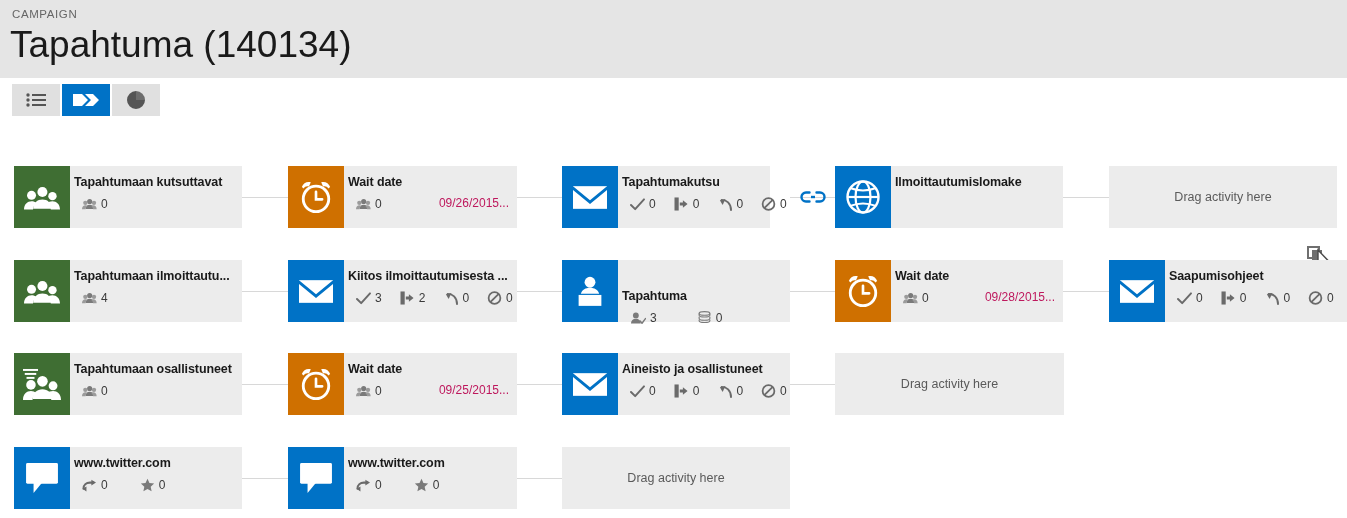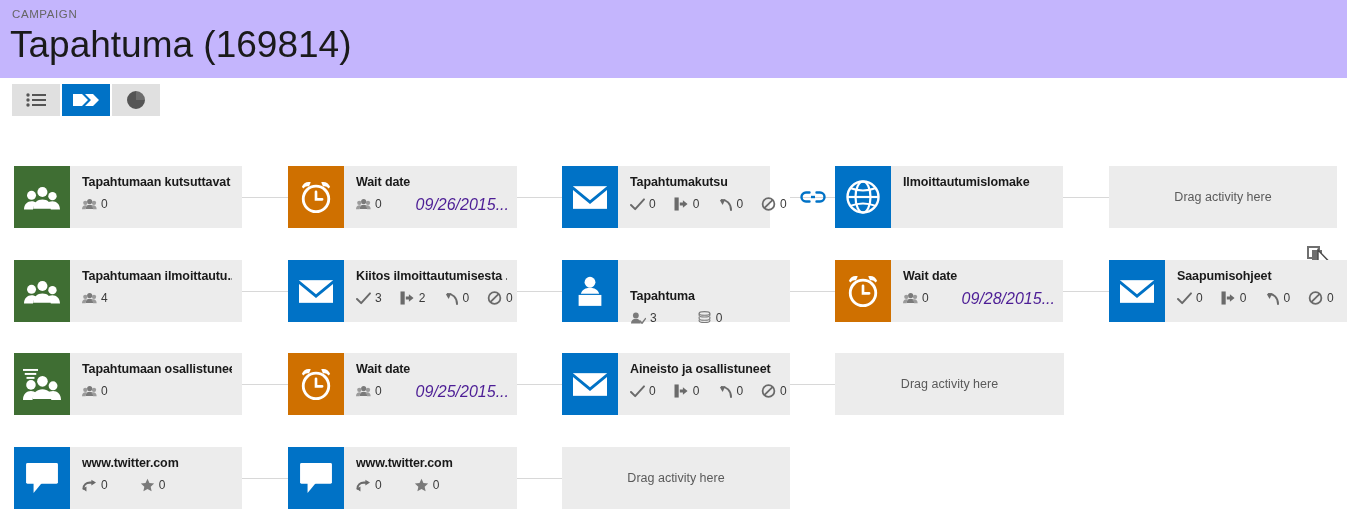--- a/index.html
+++ b/index.html
@@ -7,21 +7,21 @@
     margin: 0; padding: 0;
     width: 1347px; height: 518px;
     background: #ffffff;
     font-family: "Liberation Sans", sans-serif;
     overflow: hidden;
   }
 
   #app { position: relative; width: 1347px; height: 518px; background:#fff; }
 
   
-  .header { position:absolute; left:0; top:0; width:1347px; height:78px; background:#c4b5fd; }
+  .header { position:absolute; left:0; top:0; width:1347px; height:78px; background:#e5e5e5; }
   .breadcrumb {
     position:absolute; left:12px; top:8px;
     font-size:11.5px; letter-spacing:.6px; color:#666; text-transform:uppercase;
   }
   .page-title {
     position:absolute; left:10px; top:22px;
     font-size:37px; font-weight:300; color:#1a1a1a; line-height:46px;
     font-family:"Liberation Sans", sans-serif;
   }
 
@@ -49,55 +49,55 @@
   }
   .card .tile {
     width:56px; min-width:56px; height:62px;
     display:flex; align-items:center; justify-content:center;
   }
   .tile.green  { background:#3f6e33; }
   .tile.orange { background:#cf7000; }
   .tile.blue   { background:#0072c6; }
 
   .card .body {
-    flex:1; padding:9px 10px 0 12px; position:relative; min-width:0;
+    flex:1; padding:9px 10px 0 4px; position:relative; min-width:0;
   }
   .card .title {
     font-size:12.5px; font-weight:bold; color:#1a1a1a;
     white-space:nowrap; overflow:hidden; text-overflow:clip;
     letter-spacing:-0.1px;
   }
   .card .stats {
     position:absolute; left:12px; top:29px; display:flex; align-items:center;
     height:18px;
   }
   .stat { display:flex; align-items:center; margin-right:18px; }
   .stat .sv { font-size:12px; color:#3a3a3a; margin-left:4px; }
   .stat svg { display:block; }
   .card .date {
-    position:absolute; top:30px; font-size:16px; color:#4c1d95; white-space:nowrap;font-style:italic;
+    position:absolute; top:30px; font-size:12px; color:#be185d; white-space:nowrap;
   }
 
   .placeholder {
     position:absolute; top:0; height:62px; background:#ececec;
     display:flex; align-items:center; justify-content:center;
     font-size:12.5px; color:#5a5a5a;
   }
 
   .connector { position:absolute; height:1px; background:#d8d8d8; top:31px; }
   .linkicon  { position:absolute; top:22px; }
 </style>
 </head>
 <body>
 
 <div id="app">
 
   <div class="header">
     <div class="breadcrumb">CAMPAIGN</div>
-    <div class="page-title">Tapahtuma (169814)</div>
+    <div class="page-title">Tapahtuma (140134)</div>
   </div>
 
   <div class="viewbar">
     <div class="viewbtn">
       <span>
         <svg width="22" height="16" viewBox="0 0 22 16">
           <circle cx="3" cy="3" r="1.7" fill="#555"></circle>
             <rect x="7" y="2" width="14" height="2" fill="#555"></rect>
           <circle cx="3" cy="8" r="1.7" fill="#555"></circle>
             <rect x="7" y="7" width="14" height="2" fill="#555"></rect>

